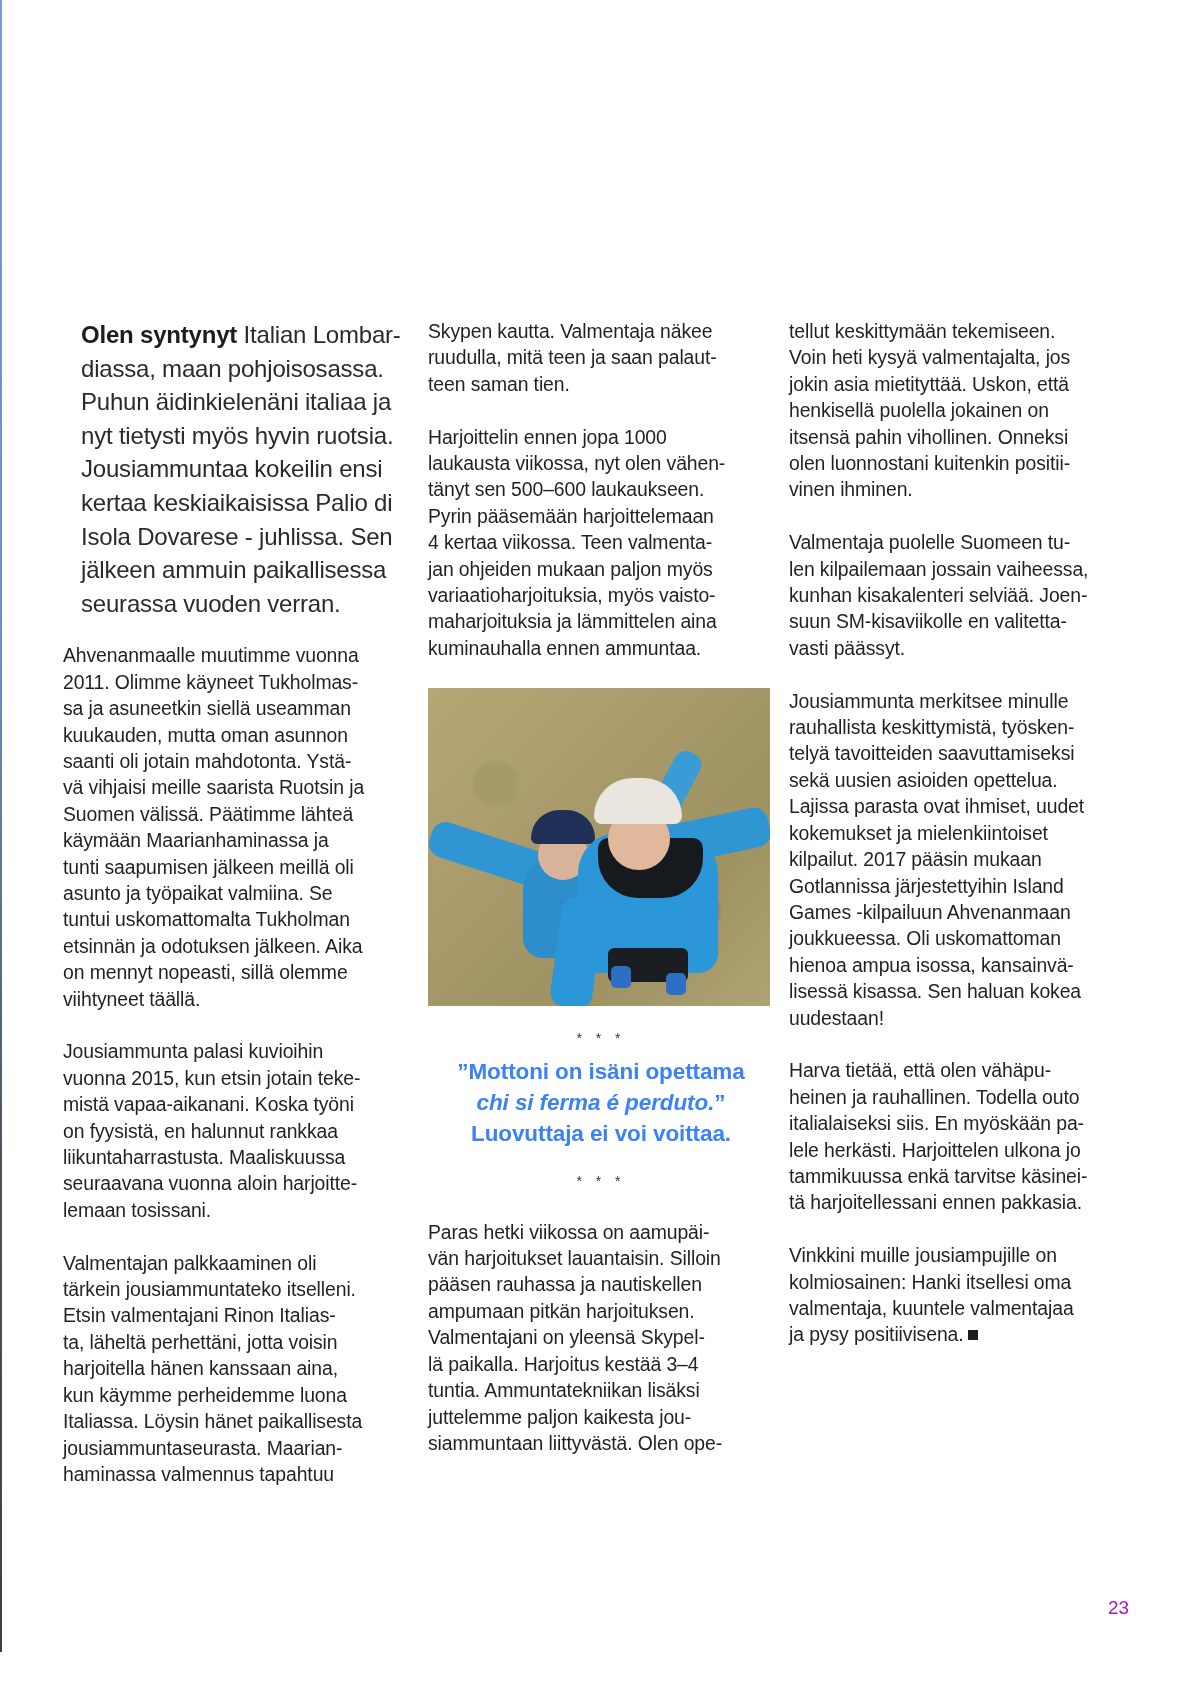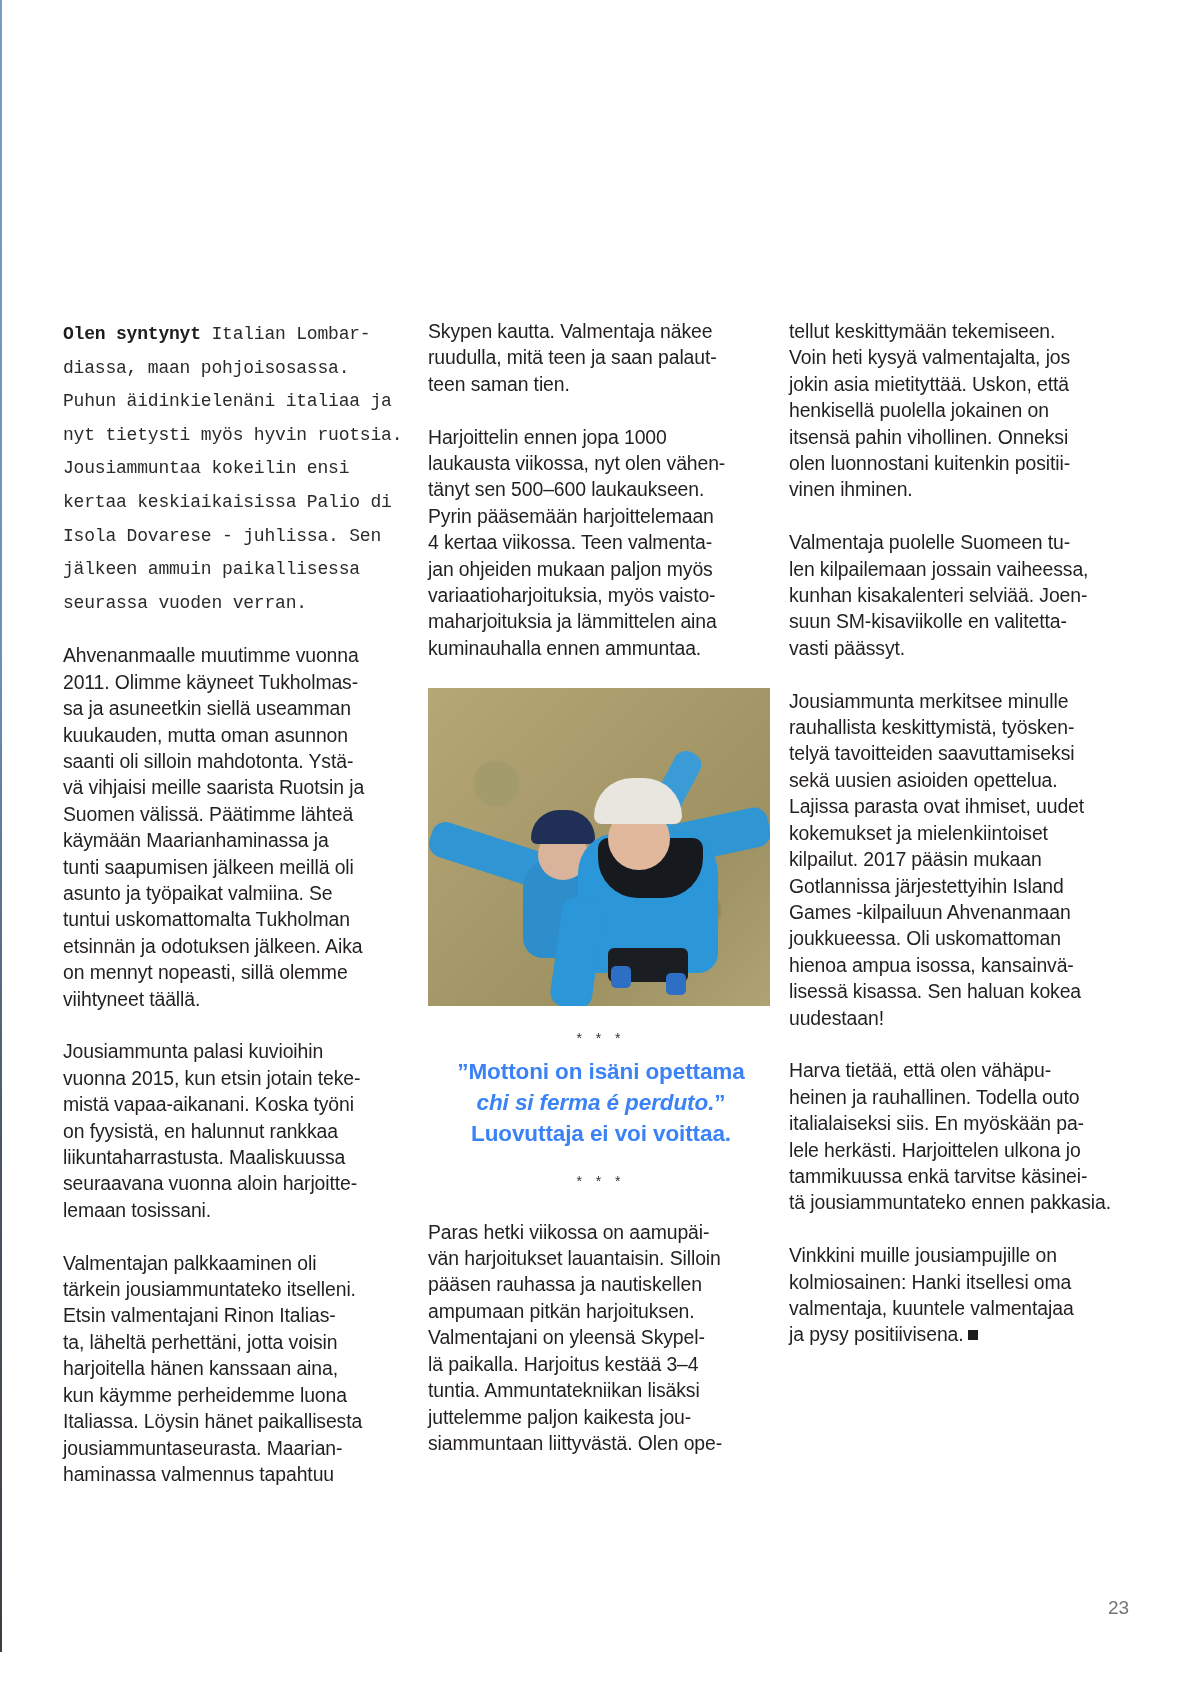--- a/index.html
+++ b/index.html
@@ -24,27 +24,26 @@
       position: absolute;
       top: 318px;
       font-size: 19.4px;
       line-height: 26.4px;
       letter-spacing: -0.1px;
     }
     .col1 { left: 63px; width: 346px; }
     .col2 { left: 428px; width: 346px; }
     .col3 { left: 789px; width: 350px; }
     .lead {
-      font-size: 18px;
+      font-size: 24px;
       line-height: 33.6px;
       font-weight: 300;
       color: #2a2a2a;
-      margin: 0 0 22px 0;
+      margin: 0 0 22px 18px;
       letter-spacing: -0.2px;
-      font-family: Liberation Mono, monospace;
     }
     .lead b { font-weight: 700; color: #1d1d1d; }
     p.para {
       margin: 0 0 26.4px 0;
     }
     p.para b { font-weight: 400; }
     .line { display: block; white-space: nowrap; }
     .photo {
       width: 342px;
       height: 318px;
@@ -87,21 +86,21 @@
       margin: 6px 0 22px 0;
     }
     .quote .it { font-style: italic; }
     .stars.bottom { margin: 0 0 28px 0; }
     .endmark { display: inline-block; width: 10px; height: 10px; background: #1d1d1d; margin-left: 4px; vertical-align: 1px; }
     .page-number {
       position: absolute;
       left: 1108px;
       top: 1597px;
       font-size: 19px;
-      color: #737373;
+      color: #a21caf;
       font-family: "Liberation Sans", sans-serif;
     }
   </style>
 </head>
 <body>
 
 <div class="edge-line"></div>
 
 <div class="col col1">
   <p class="lead">
@@ -114,21 +113,21 @@
     <span class="line">Isola Dovarese - juhlissa. Sen</span>
     <span class="line">jälkeen ammuin paikallisessa</span>
     <span class="line">seurassa vuoden verran.</span>
   </p>
 
   <p class="para">
     <span class="line"><b>Ahvenanmaalle</b><span> muutimme vuonna</span></span>
     <span class="line">2011. Olimme käyneet Tukholmas-</span>
     <span class="line">sa ja asuneetkin siellä useamman</span>
     <span class="line">kuukauden, mutta oman asunnon</span>
-    <span class="line">saanti oli silloin mahdotonta. Ystä-</span>
+    <span class="line">saanti oli jotain mahdotonta. Ystä-</span>
     <span class="line">vä vihjaisi meille saarista Ruotsin ja</span>
     <span class="line">Suomen välissä. Päätimme lähteä</span>
     <span class="line">käymään Maarianhaminassa ja</span>
     <span class="line">tunti saapumisen jälkeen meillä oli</span>
     <span class="line">asunto ja työpaikat valmiina. Se</span>
     <span class="line">tuntui uskomattomalta Tukholman</span>
     <span class="line">etsinnän ja odotuksen jälkeen. Aika</span>
     <span class="line">on mennyt nopeasti, sillä olemme</span>
     <span class="line">viihtyneet täällä.</span>
   </p>
@@ -249,21 +248,21 @@
     <span class="line">lisessä kisassa. Sen haluan kokea</span>
     <span class="line">uudestaan!</span>
   </p>
 
   <p class="para">
     <span class="line"><b>Harva tietää</b><span>, että olen vähäpu-</span></span>
     <span class="line">heinen ja rauhallinen. Todella outo</span>
     <span class="line">italialaiseksi siis. En myöskään pa-</span>
     <span class="line">lele herkästi. Harjoittelen ulkona jo</span>
     <span class="line">tammikuussa enkä tarvitse käsinei-</span>
-    <span class="line">tä jousiammuntateko ennen pakkasia.</span>
+    <span class="line">tä harjoitellessani ennen pakkasia.</span>
   </p>
 
   <p class="para">
     <span class="line"><b>Vinkkini</b><span> muille jousiampujille on</span></span>
     <span class="line">kolmiosainen: Hanki itsellesi oma</span>
     <span class="line">valmentaja, kuuntele valmentajaa</span>
     <span class="line"><span>ja pysy positiivisena.</span><span class="endmark"></span></span>
   </p>
 </div>
 

